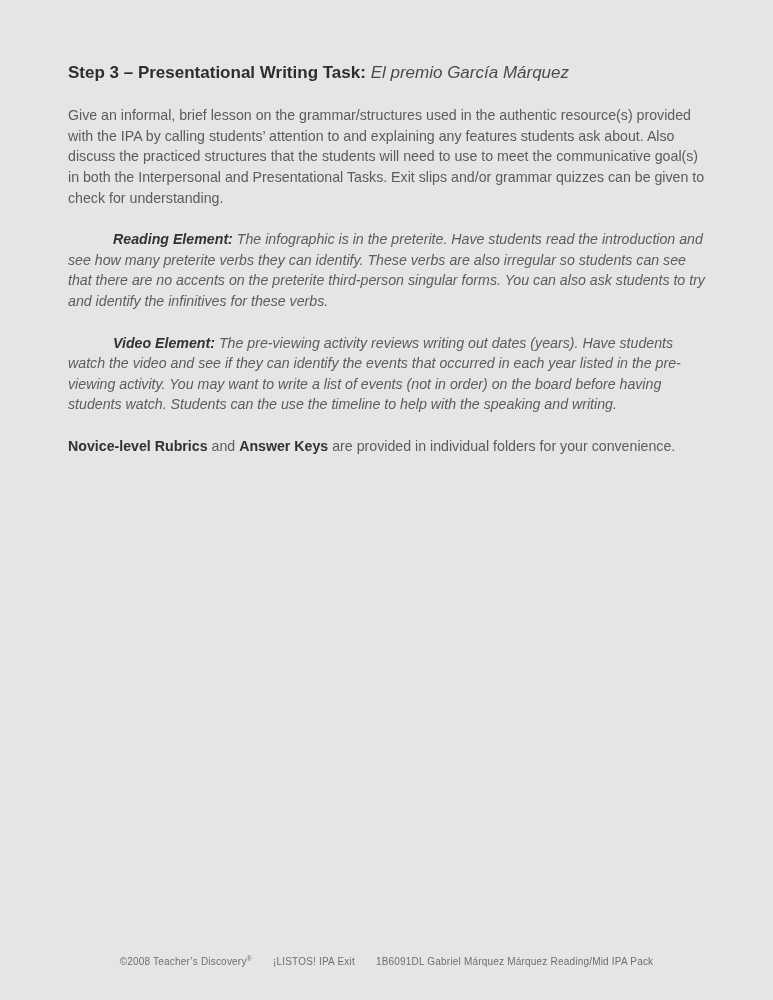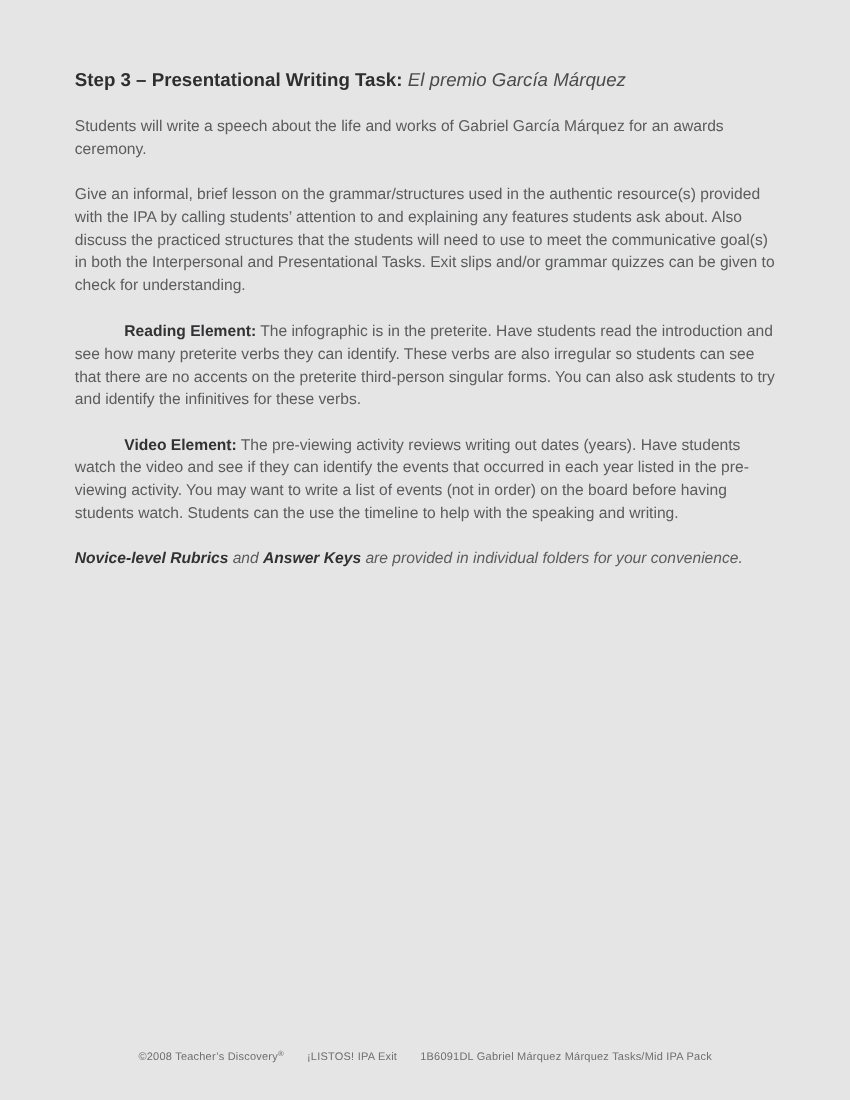--- a/index.html
+++ b/index.html
@@ -50,24 +50,24 @@
     color: #2e2e30;
     margin: 26px 0 13px 0;
   }
   .speaking-option {
     margin-top: 25px;
     margin-bottom: 4px;
   }
   .indented-first {
     text-indent: 45px;
     margin-bottom: 13px;
+    font-style: italic;
   }
   .rubrics-line {
     margin-top: 48px;
-    font-style: italic;
   }
   .footer {
     position: absolute;
     left: 0;
     bottom: 33px;
     width: 100%;
     text-align: center;
     font-size: 10px;
     color: #6d6e71;
     letter-spacing: 0.2px;
@@ -84,32 +84,31 @@
   }
 </style>
 </head>
 <body>
 
 <div class="page">
   <div class="content">
 
     <h1 class="doc-title"><span>Step 3 – Presentational Writing Task: </span><span class="title-italic">El premio García Márquez</span></h1>
 
-    <p class="body-text">Students will write a speech about the life and works of Gabriel García Márquez for an awards ceremony.</p>
 
 
 
     <p class="body-text">Give an informal, brief lesson on the grammar/structures used in the authentic resource(s) provided with the IPA by calling students’ attention to and explaining any features students ask about. Also discuss the practiced structures that the students will need to use to meet the communicative goal(s) in both the Interpersonal and Presentational Tasks. Exit slips and/or grammar quizzes can be given to check for understanding.</p>
 
     <p class="body-text indented-first"><span class="bold-label">Reading Element:</span><span> The infographic is in the preterite. Have students read the introduction and see how many preterite verbs they can identify. These verbs are also irregular so students can see that there are no accents on the preterite third-person singular forms. You can also ask students to try and identify the infinitives for these verbs.</span></p>
 
     <p class="body-text indented-first"><span class="bold-label">Video Element:</span><span> The pre-viewing activity reviews writing out dates (years). Have students watch the video and see if they can identify the events that occurred in each year listed in the pre-viewing activity. You may want to write a list of events (not in order) on the board before having students watch. Students can the use the timeline to help with the speaking and writing.</span></p>
 
     <p class="body-text rubrics-line"><span class="bold-label">Novice-level Rubrics</span><span> and </span><span class="bold-label">Answer Keys</span><span> are provided in individual folders for your convenience.</span></p>
 
   </div>
 
   <div class="footer">
     <span class="seg"><span>©2008 Teacher’s Discovery</span><sup>®</sup></span>
     <span class="seg"><span class="it">¡LISTOS!</span><span> IPA Exit</span></span>
-    <span class="seg"><span>1B6091DL </span><span class="it">Gabriel Márquez Márquez</span><span> Tasks/Mid IPA Pack</span></span>
+    <span class="seg"><span>1B6091DL </span><span class="it">Gabriel Márquez Márquez</span><span> Reading/Mid IPA Pack</span></span>
   </div>
 </div>
 
 </body></html>

